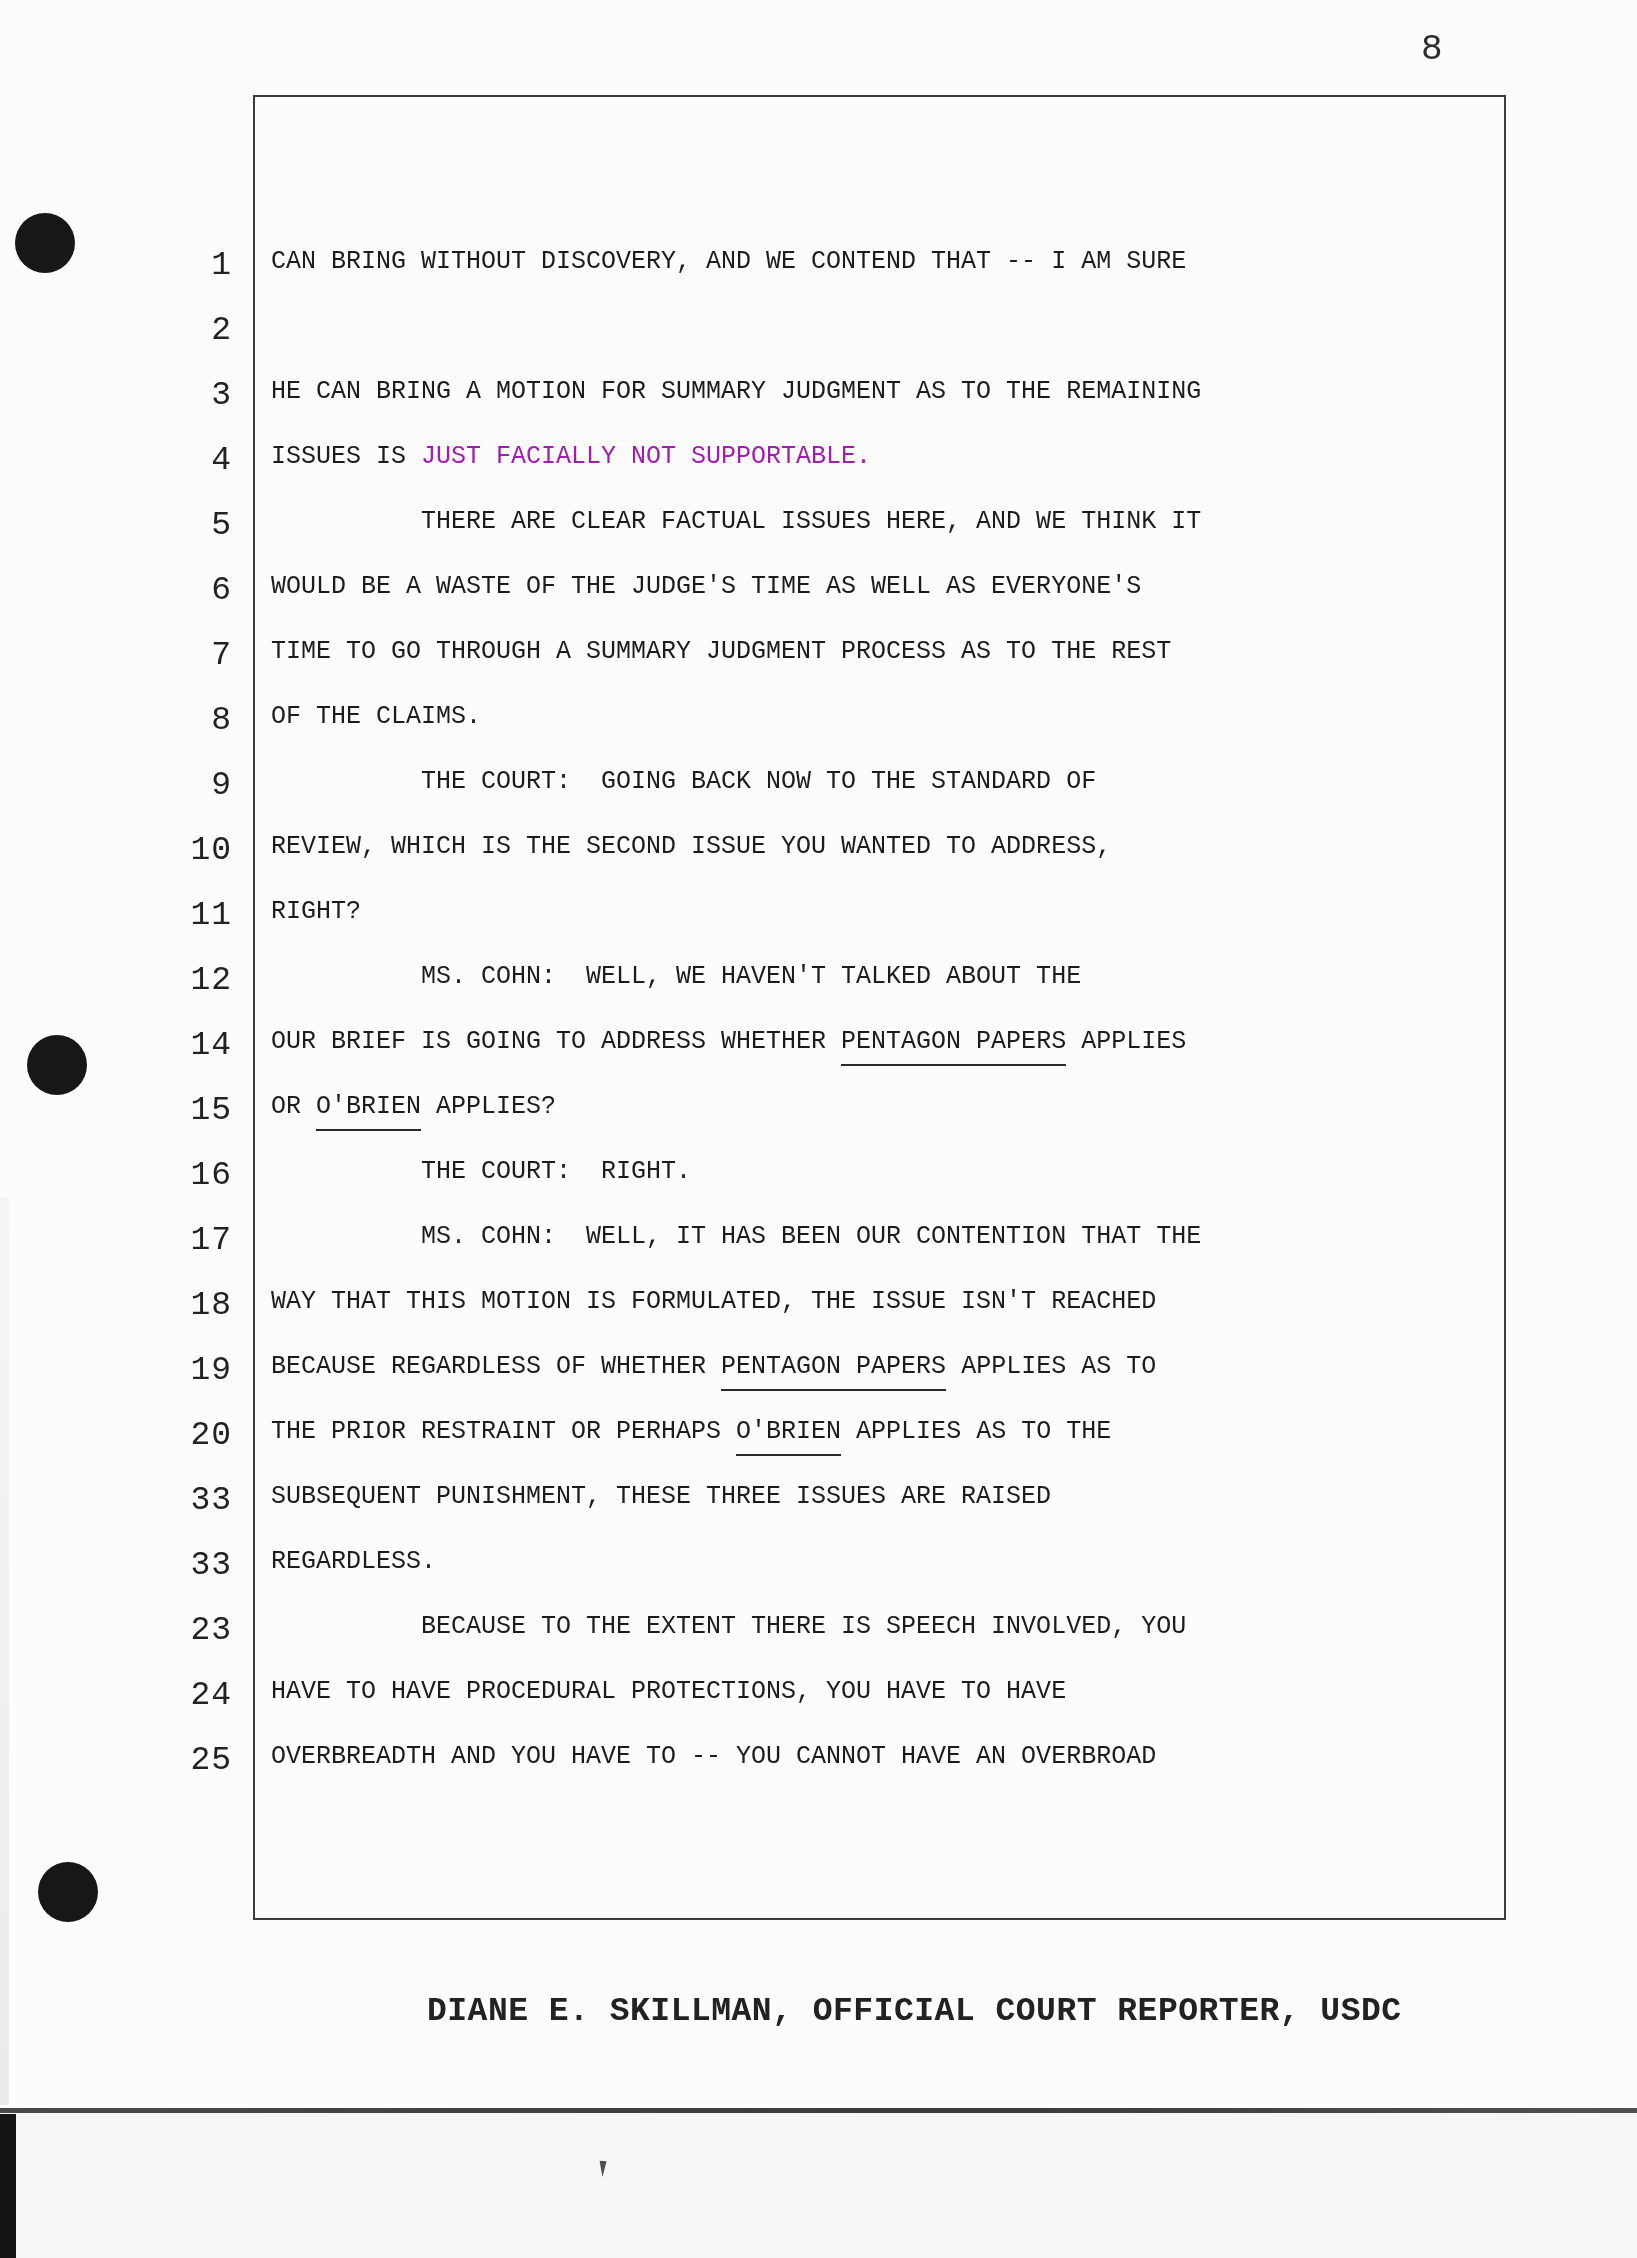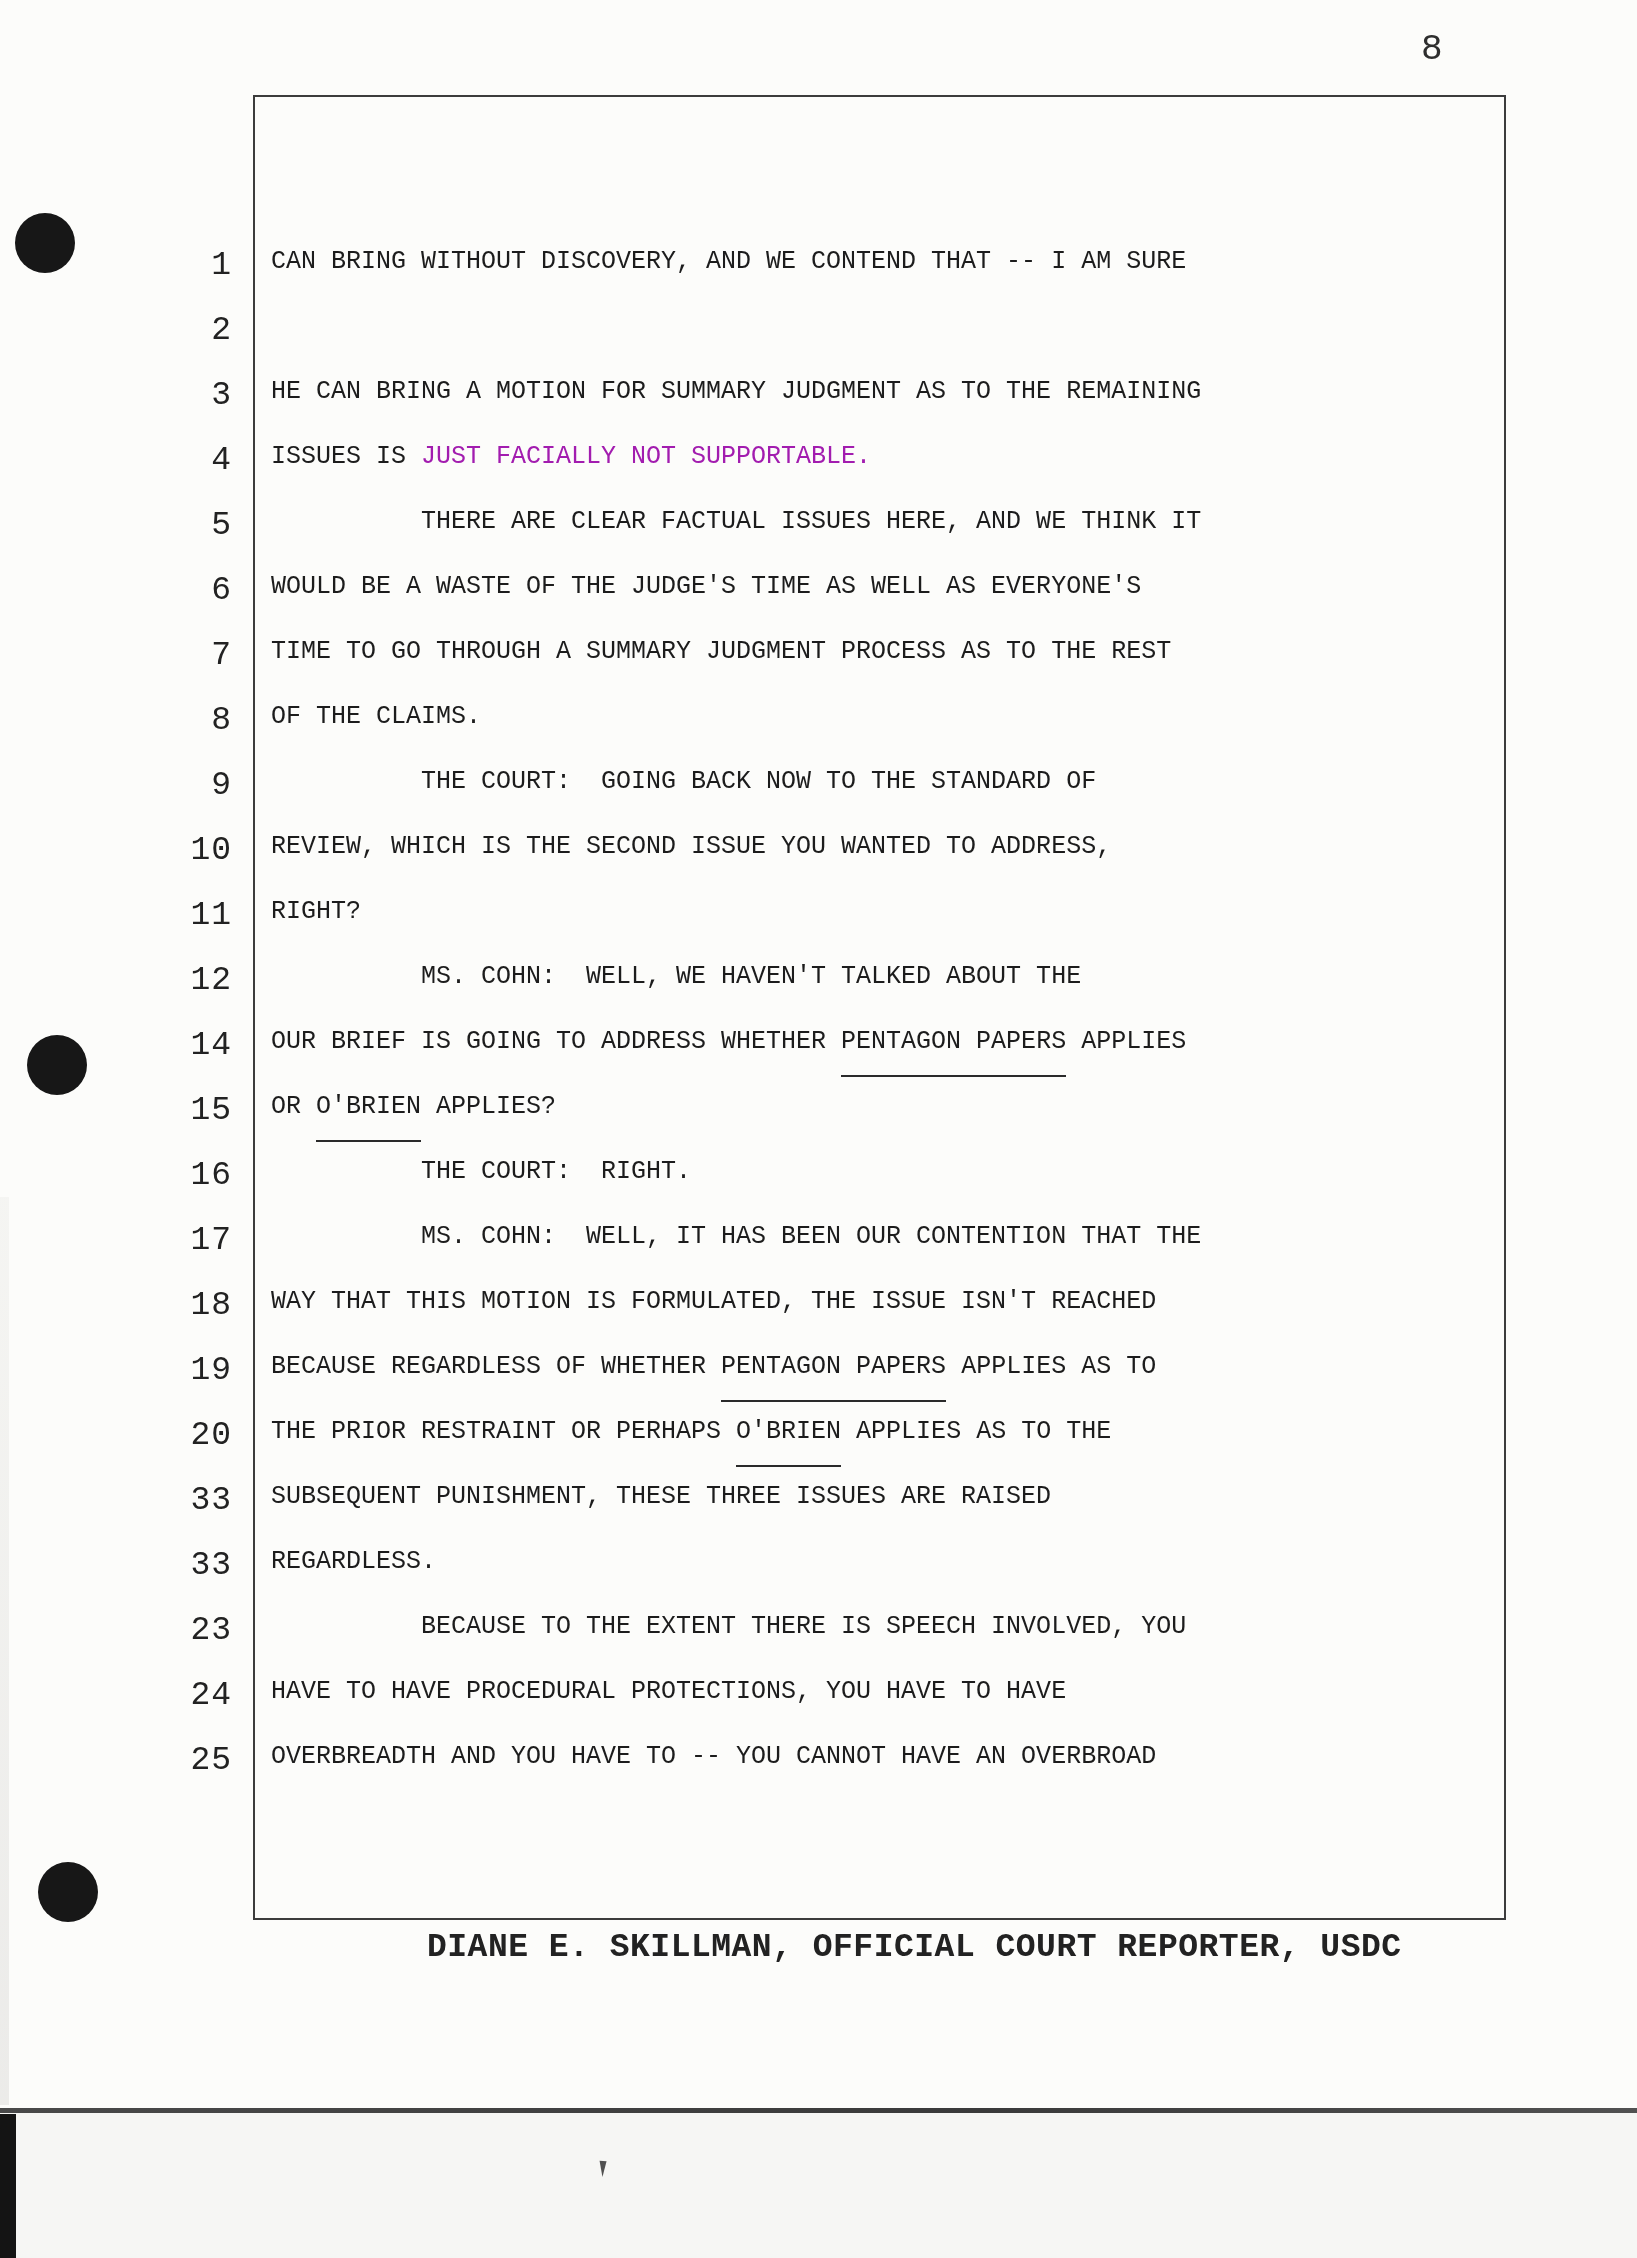--- a/index.html
+++ b/index.html
@@ -26,24 +26,24 @@
   }
   .line-row { display:flex; align-items:flex-start; height:65px; }
   .line-num {
     width:87px; flex:0 0 87px; text-align:right;
     font-size:33px; color:#222; letter-spacing:1px;
   }
   .line-text {
     margin-left:39px; white-space:pre; font-size:25px; color:#1c1c1c;
   }
   .seg { white-space:pre; }
-  .seg.u { border-bottom:2.9px solid #2a2a2a; padding-bottom:19px; }
+  .seg.u { border-bottom:2.9px solid #2a2a2a; padding-bottom:8px; }
   .seg.f { color:#a21caf; }
   .footer-line {
-    position:absolute; left:427px; top:1929px;
+    position:absolute; left:427px; top:1993px;
     font-size:33px; font-weight:bold; color:#222; white-space:pre;
     letter-spacing:0.5px;
   }
   .punch {
     position:absolute; width:60px; height:60px; border-radius:50%;
     background:#171717;
   }
   .punch-1 { left:15.4px;  top:213px; }
   .punch-2 { left:27px;  top:1035px; }
   .punch-3 { left:38px;  top:1862px; }

